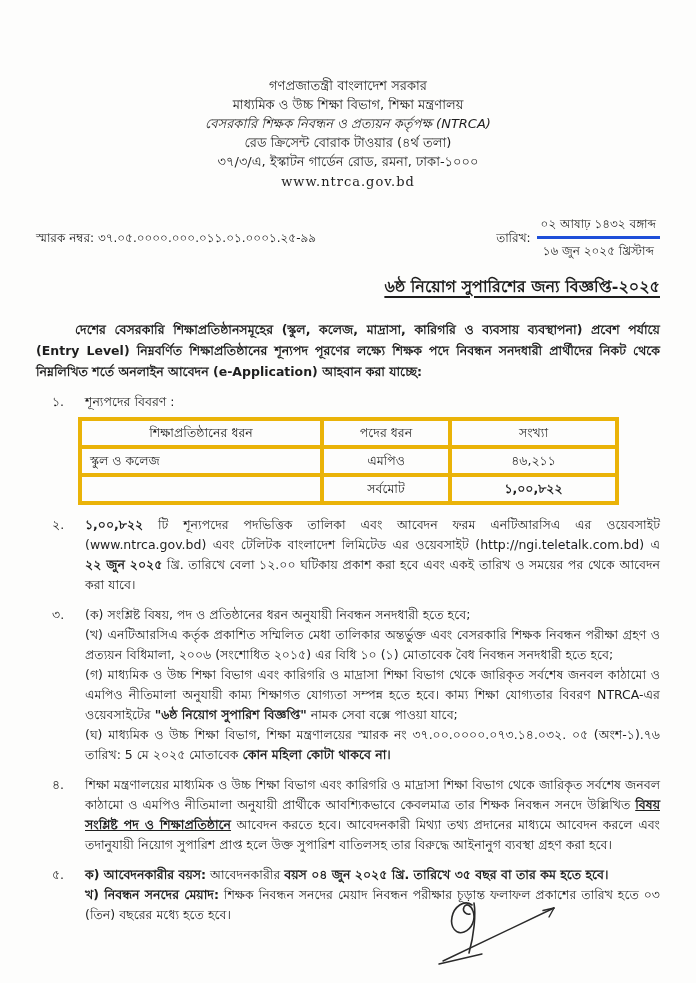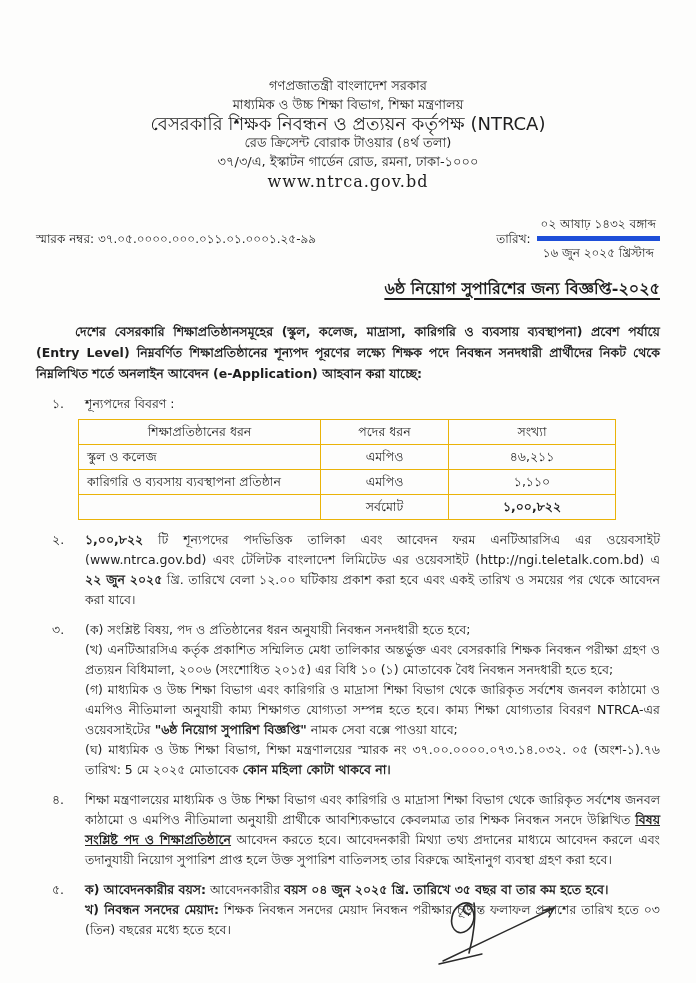--- a/index.html
+++ b/index.html
@@ -12,37 +12,37 @@
     color: #1e1e1e;
     font-family: "DejaVu Sans", "Liberation Sans", sans-serif;
     font-size: 12.5px;
     line-height: 20px;
     box-sizing: border-box;
     padding: 76px 36px 0 36px;
     overflow: hidden;
   }
   .doc-header { text-align: center; }
   .h-line { font-size: 13px; line-height: 19px; }
-  .h-line.authority { font-size: 18px; }
+  .h-line.authority { font-size: 13px; font-style: italic; }
   .h-line.website {
     font-family: "DejaVu Serif", "Liberation Serif", serif;
-    font-size: 16px;
+    font-size: 13px;
     letter-spacing: 1px;
     line-height: 21px;
   }
   .memo-row {
     margin-top: 22px;
     display: flex;
     justify-content: space-between;
     align-items: center;
     font-size: 12px;
   }
   .date-block { display: flex; align-items: center; gap: 6px; }
   .date-frac { display: inline-block; text-align: center; }
-  .date-top { display: block; border-bottom: 5px solid #1d4ed8; padding: 0 4px 2px 4px; }
+  .date-top { display: block; border-bottom: 3px solid #1d4ed8; padding: 0 4px 2px 4px; }
   .date-bottom { display: block; padding-top: 2px; }
   .title {
     margin-top: 14px;
     text-align: right;
     font-weight: bold;
     font-size: 16px;
     line-height: 24px;
     text-decoration: underline;
     text-decoration-thickness: 2px;
     text-underline-offset: 4px;
@@ -64,21 +64,21 @@
     border-collapse: collapse;
     margin: 5px 0 0 42px;
     width: 537px;
     table-layout: fixed;
     font-size: 12.5px;
   }
   .vacancy-table col.c1 { width: 242px; }
   .vacancy-table col.c2 { width: 128px; }
   .vacancy-table col.c3 { width: 167px; }
   .vacancy-table th, .vacancy-table td {
-    border: 1px solid #eab308;
+    border: 4px solid #eab308;
     padding: 2px 8px;
     height: 20px;
     font-weight: normal;
   }
   .vacancy-table th { text-align: center; }
   .vacancy-table td { text-align: left; }
   .vacancy-table td:nth-child(2), .vacancy-table td:nth-child(3) { text-align: center; }
   .vacancy-table tbody tr:last-child td:last-child { font-weight: bold; }
   .signature { position: absolute; left: 428px; top: 891px; }
 </style>
@@ -132,25 +132,20 @@
         <th>সংখ্যা</th>
       </tr>
     </thead>
     <tbody>
         <tr>
           <td>স্কুল ও কলেজ</td>
           <td>এমপিও</td>
           <td>৪৬,২১১</td>
         </tr>
         <tr>
-          <td>কারিগরি ও ব্যবসায় ব্যবস্থাপনা প্রতিষ্ঠান</td>
-          <td>এমপিও</td>
-          <td>১,১১০</td>
-        </tr>
-        <tr>
           <td></td>
           <td>সর্বমোট</td>
           <td>১,০০,৮২২</td>
         </tr>
       </tbody>
   </table>
 
   <div class="item">
     <span class="num">২.</span>
     <div class="itext"><span class="b">১,০০,৮২২</span><span> টি শূন্যপদের পদভিত্তিক তালিকা এবং আবেদন ফরম এনটিআরসিএ এর ওয়েবসাইট (www.ntrca.gov.bd) এবং টেলিটক বাংলাদেশ লিমিটেড এর ওয়েবসাইট (http://ngi.teletalk.com.bd) এ </span><span class="b">২২ জুন ২০২৫</span><span> খ্রি. তারিখে বেলা ১২.০০ ঘটিকায় প্রকাশ করা হবে এবং একই তারিখ ও সময়ের পর থেকে আবেদন করা যাবে।</span></div>

